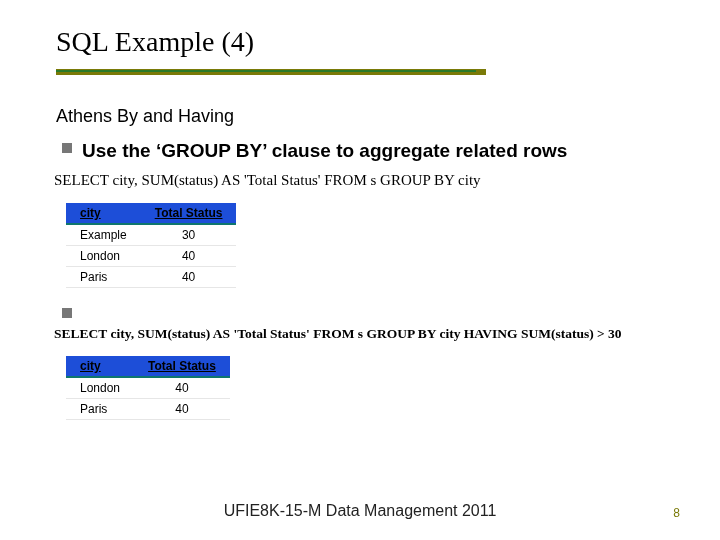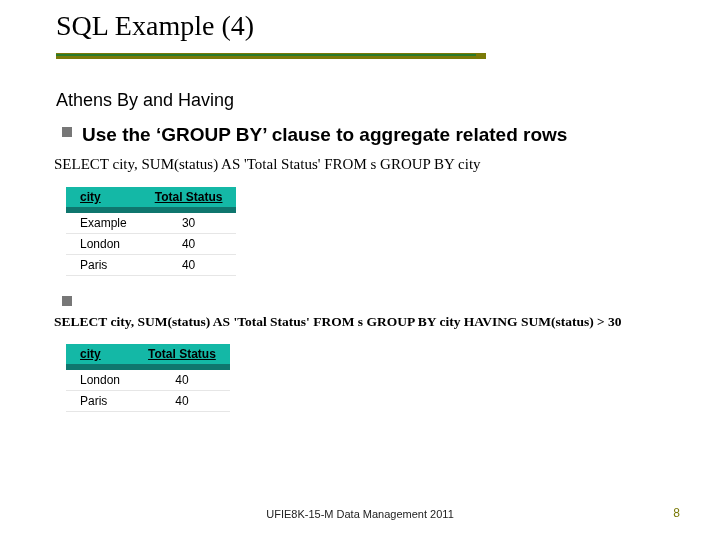--- a/index.html
+++ b/index.html
@@ -7,21 +7,21 @@
     padding: 0;
     width: 720px;
     height: 540px;
     background: #fff;
     font-family: Arial, Helvetica, sans-serif;
     color: #000;
     position: relative;
     overflow: hidden;
   }
   .slide {
-    padding: 8px 50px 0 56px;
+    padding: 24px 50px 0 56px;
     box-sizing: border-box;
     height: 100%;
     position: relative;
   }
   .title {
     font-family: "Times New Roman", Times, serif;
     font-size: 28px;
     font-weight: 400;
     margin: 2px 0 10px 0;
   }
@@ -77,42 +77,42 @@
   .sql.small {
     font-size: 13.5px;
     font-weight: 700;
   }
   table.data {
     border-collapse: collapse;
     margin: 4px 0 16px 10px;
     font-size: 12px;
   }
   table.data th {
-    background: #14b8a6;
+    background: #1d4ed8;
     font-weight: 700;
     text-decoration: underline;
     padding: 3px 14px;
     text-align: left;
-    border-bottom: 6px solid #0f766e;
+    border-bottom: 2px solid #0f766e;
   }
   table.data th.num { text-align: right; }
   table.data td {
     padding: 3px 14px 3px 14px;
     border-bottom: 1px solid #e6e6e6;
     text-align: left;
   }
   table.data td.num { text-align: center; }
   .footer {
     position: absolute;
     bottom: 20px;
     left: 0;
     width: 720px;
     display: flex;
     justify-content: center;
-    font-size: 11px;
+    font-size: 16px;
     color: #222;
     text-align: center;
   }
   .pagenum {
     position: absolute;
     bottom: 20px;
     right: 40px;
     font-size: 12px;
     color: #7a7a08;
   }

